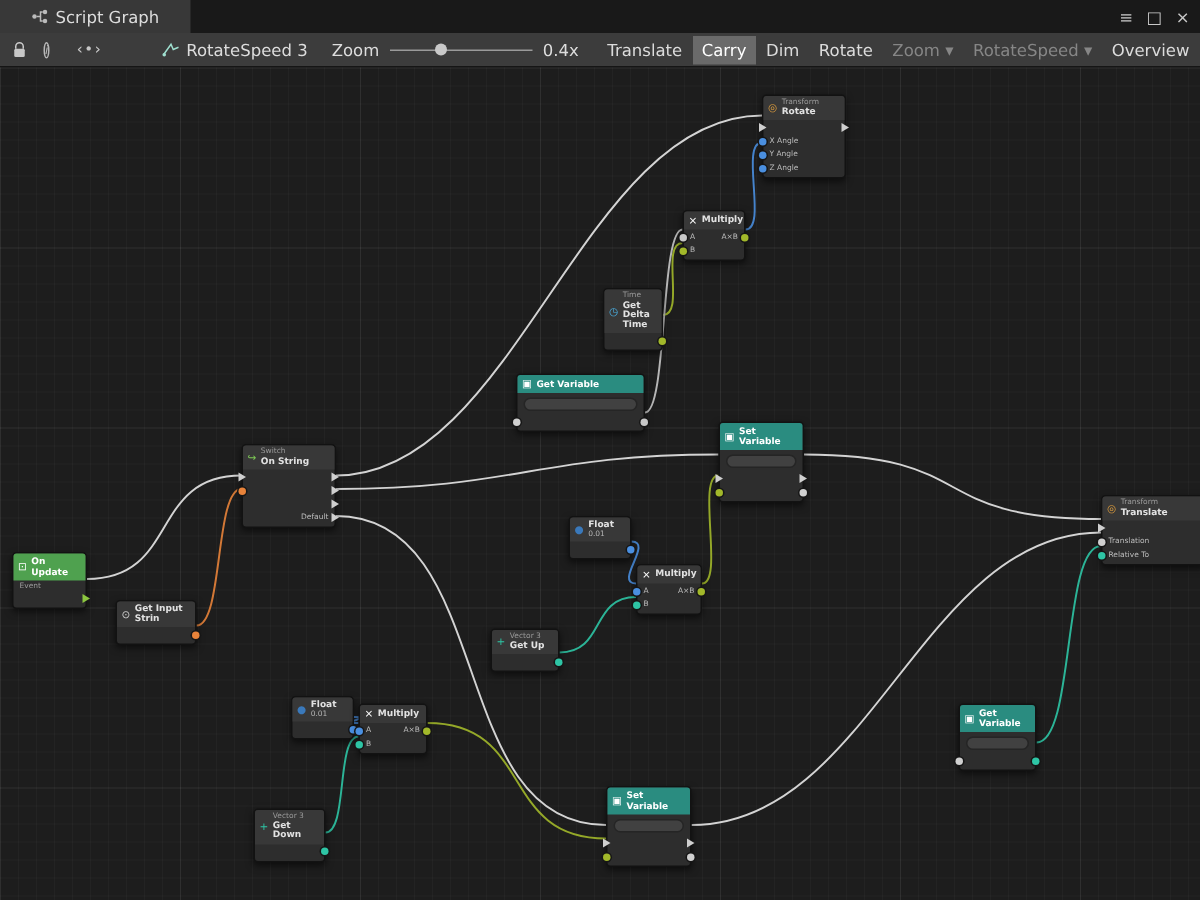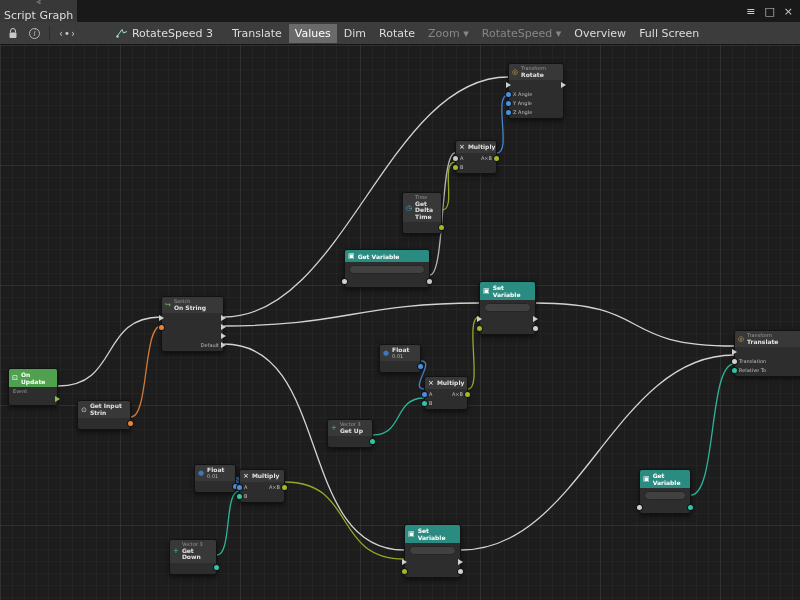--- a/index.html
+++ b/index.html
@@ -2,22 +2,22 @@
 <html><head>
 <meta charset="utf-8">
 <style>
   *{margin:0;padding:0;box-sizing:border-box;}
   html,body{width:800px;height:600px;overflow:hidden;background:#1d1d1d;
     font-family:"DejaVu Sans","Liberation Sans",sans-serif;}
   #app{position:relative;width:800px;height:600px;display:flex;flex-direction:column;}
 
   
   .titlebar{height:22px;background:#191919;display:flex;align-items:stretch;flex:0 0 auto;}
-  .tab{display:flex;align-items:center;gap:5px;background:#383838;padding:0 4px;
-       font-size:11px;color:#ddd;flex-direction:column;}
+  .tab{display:flex;align-items:center;gap:5px;background:#383838;padding:0 21px;
+       font-size:11px;color:#ddd;}
   .titlebar-right{margin-left:auto;display:flex;align-items:center;gap:9px;
        padding-right:7px;color:#c8c8c8;font-size:11px;}
 
   
   .toolbar{height:23px;background:#3c3c3c;border-bottom:1px solid #151515;display:flex;
        align-items:center;font-size:11px;color:#ddd;white-space:nowrap;overflow:hidden;flex:0 0 auto;}
   .ticon{display:inline-flex;align-items:center;color:#c8c8c8;}
   .lock{margin-left:8px;}
   .info{width:11px;height:11px;border-radius:50%;border:1px solid #b8b8b8;justify-content:center;
        font-size:8px;font-style:italic;color:#b8b8b8;margin-left:11px;}
@@ -101,23 +101,31 @@
     <span class="ticon info">i</span>
     <span class="sep"></span>
     <span class="ticon fit">‹•›</span>
     <div class="graph-ref">
       <svg width="12" height="10" viewBox="0 0 12 10">
         <path d="M1 8.5 L6 1.5 L7.5 5 L11 3.5" stroke="#9fe0d0" stroke-width="1" fill="none"></path>
         <circle cx="1.5" cy="8.5" r="1.2" fill="#9fe0d0"></circle>
       </svg>
       <span>RotateSpeed 3</span>
     </div>
+    <div class="zoom-group">
+      <span>Zoom</span>
+      <div class="slider">
+        <div class="track"></div>
+        <div class="thumb" style="left: 32%;"></div>
+      </div>
+      <span>0.4x</span>
+    </div>
     <div class="view-buttons">
         <div class="tbtn ">Translate</div>
-        <div class="tbtn active">Values</div>
+        <div class="tbtn active">Carry</div>
         <div class="tbtn ">Dim</div>
         <div class="tbtn ">Rotate</div>
         <div class="tbtn disabled">Zoom ▾</div>
         <div class="tbtn disabled">RotateSpeed ▾</div>
         <div class="tbtn ">Overview</div>
         <div class="tbtn ">Full Screen</div>
       </div>
   </div>
 
   <div class="canvas">

